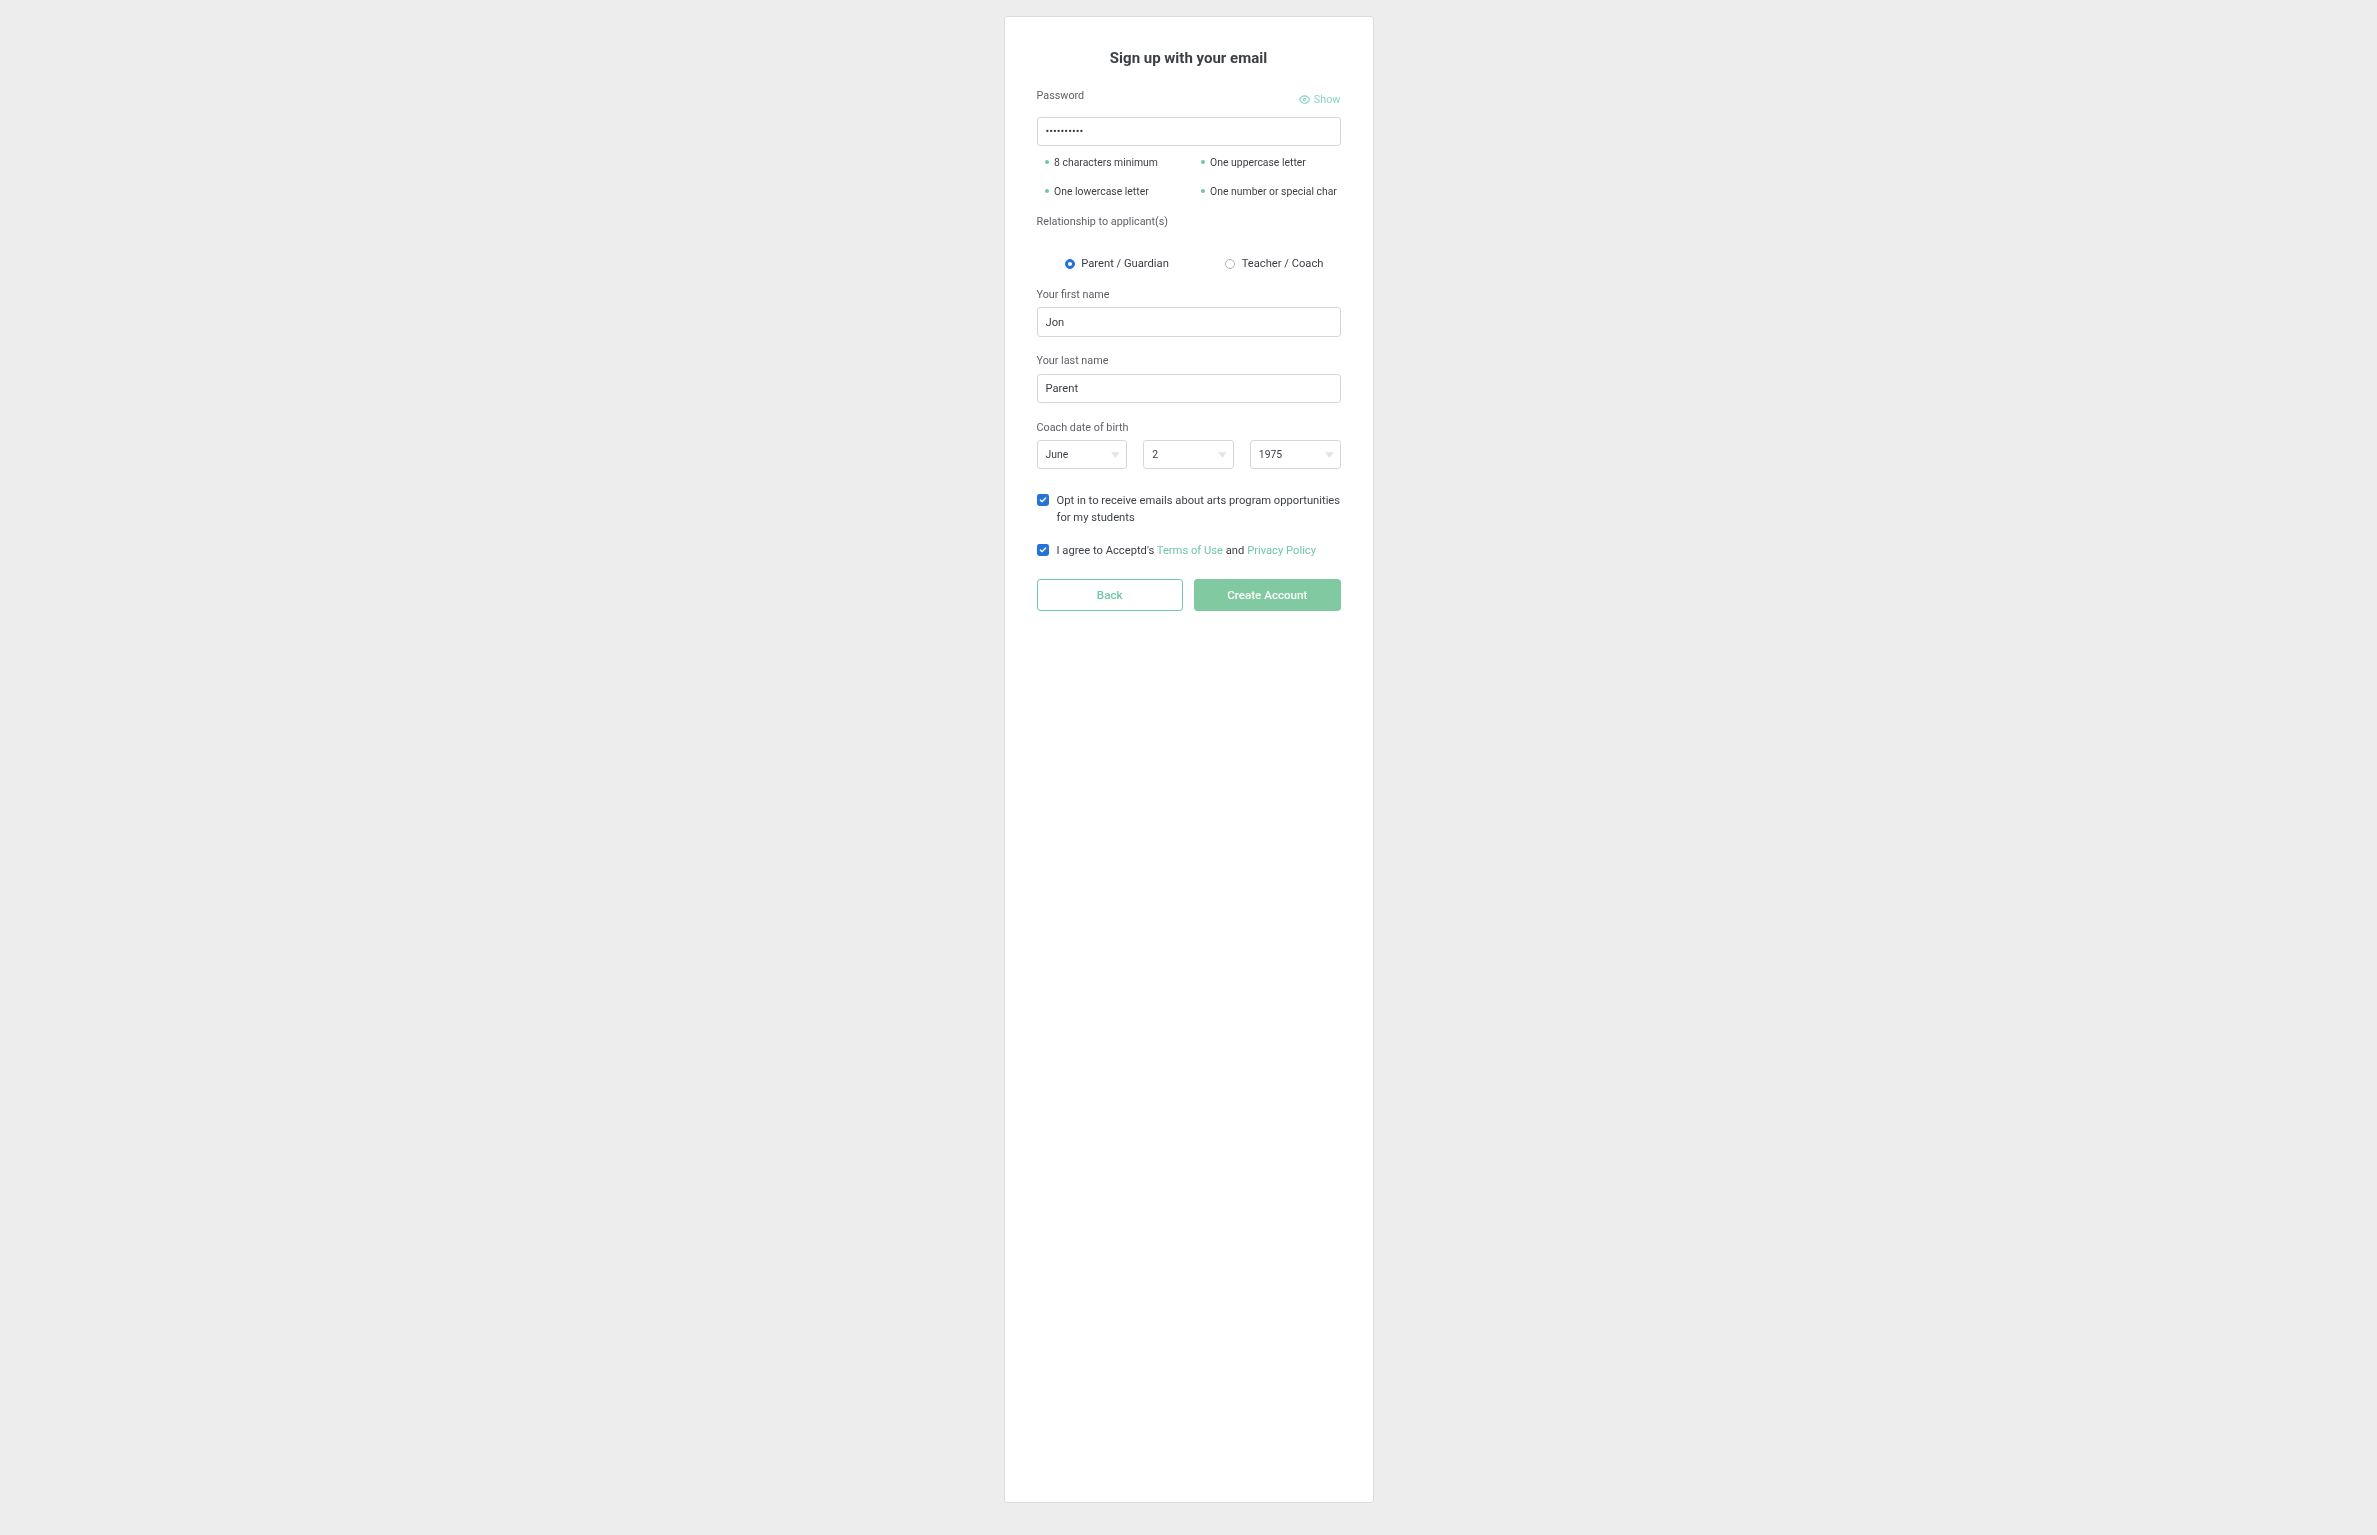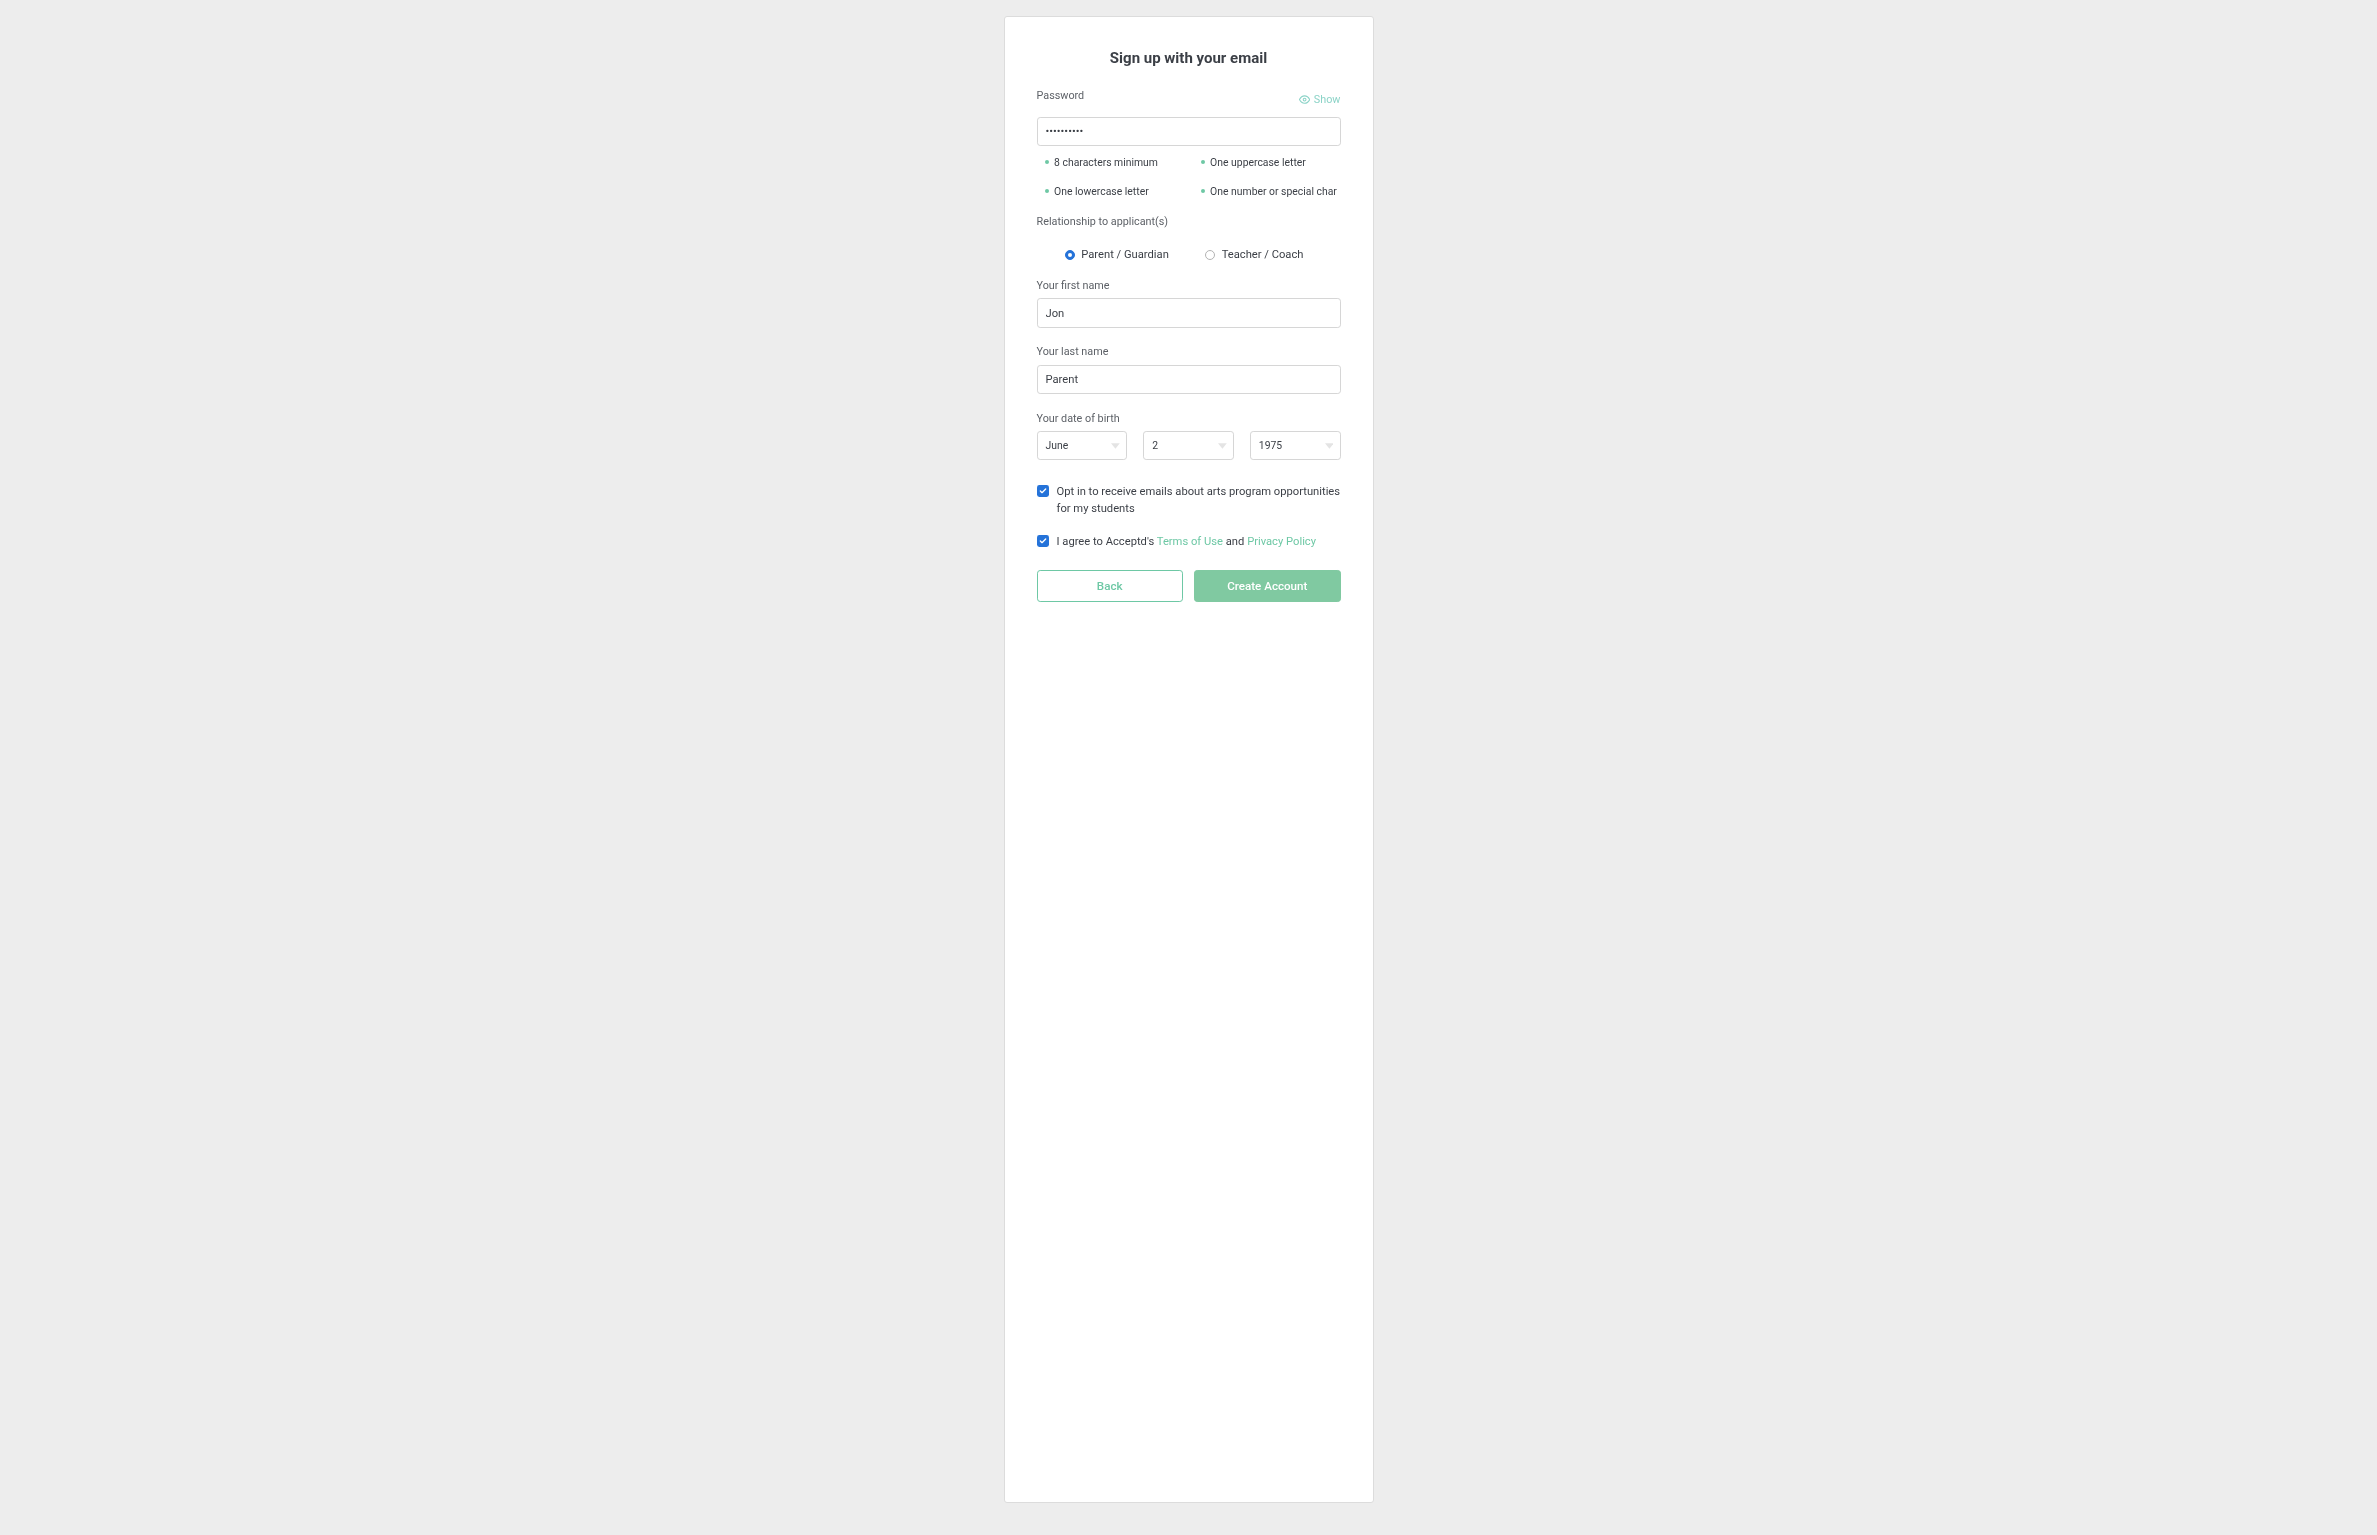--- a/index.html
+++ b/index.html
@@ -86,23 +86,23 @@
     }
     .dot {
       width: 4px;
       height: 4px;
       border-radius: 50%;
       background: #6ec8a5;
       flex-shrink: 0;
     }
     .radio-row {
       display: flex;
-      gap: 36px;
+      gap: 56px;
       padding-left: 28px;
-      margin-top: 20px;
+      margin-top: 29px;
     }
     .radio-item {
       display: flex;
       align-items: center;
       gap: 6.4px;
       font-size: 11.2px;
       color: #3b3f46;
     }
     .radio-circle {
       width: 10.4px;
@@ -276,21 +276,21 @@
     <label class="field-label">Your first name</label>
     <input type="text" class="text-input" value="Jon" style="">
   </div>
 
   <div class="form-group">
     <label class="field-label">Your last name</label>
     <input type="text" class="text-input" value="Parent" style="">
   </div>
 
   <div class="form-group" style="margin-bottom:24px">
-    <label class="field-label">Your date of birth</label>
+    <label class="field-label">Coach date of birth</label>
     <div class="select-row">
       <div class="select-wrap">
         <button class="select-box">June</button>
         <span class="chevron">
             <svg viewBox="0 0 10 10">
               <path d="M0 2 L5 8 L10 2 Z"></path>
             </svg>
           </span>
       </div>
       <div class="select-wrap">

